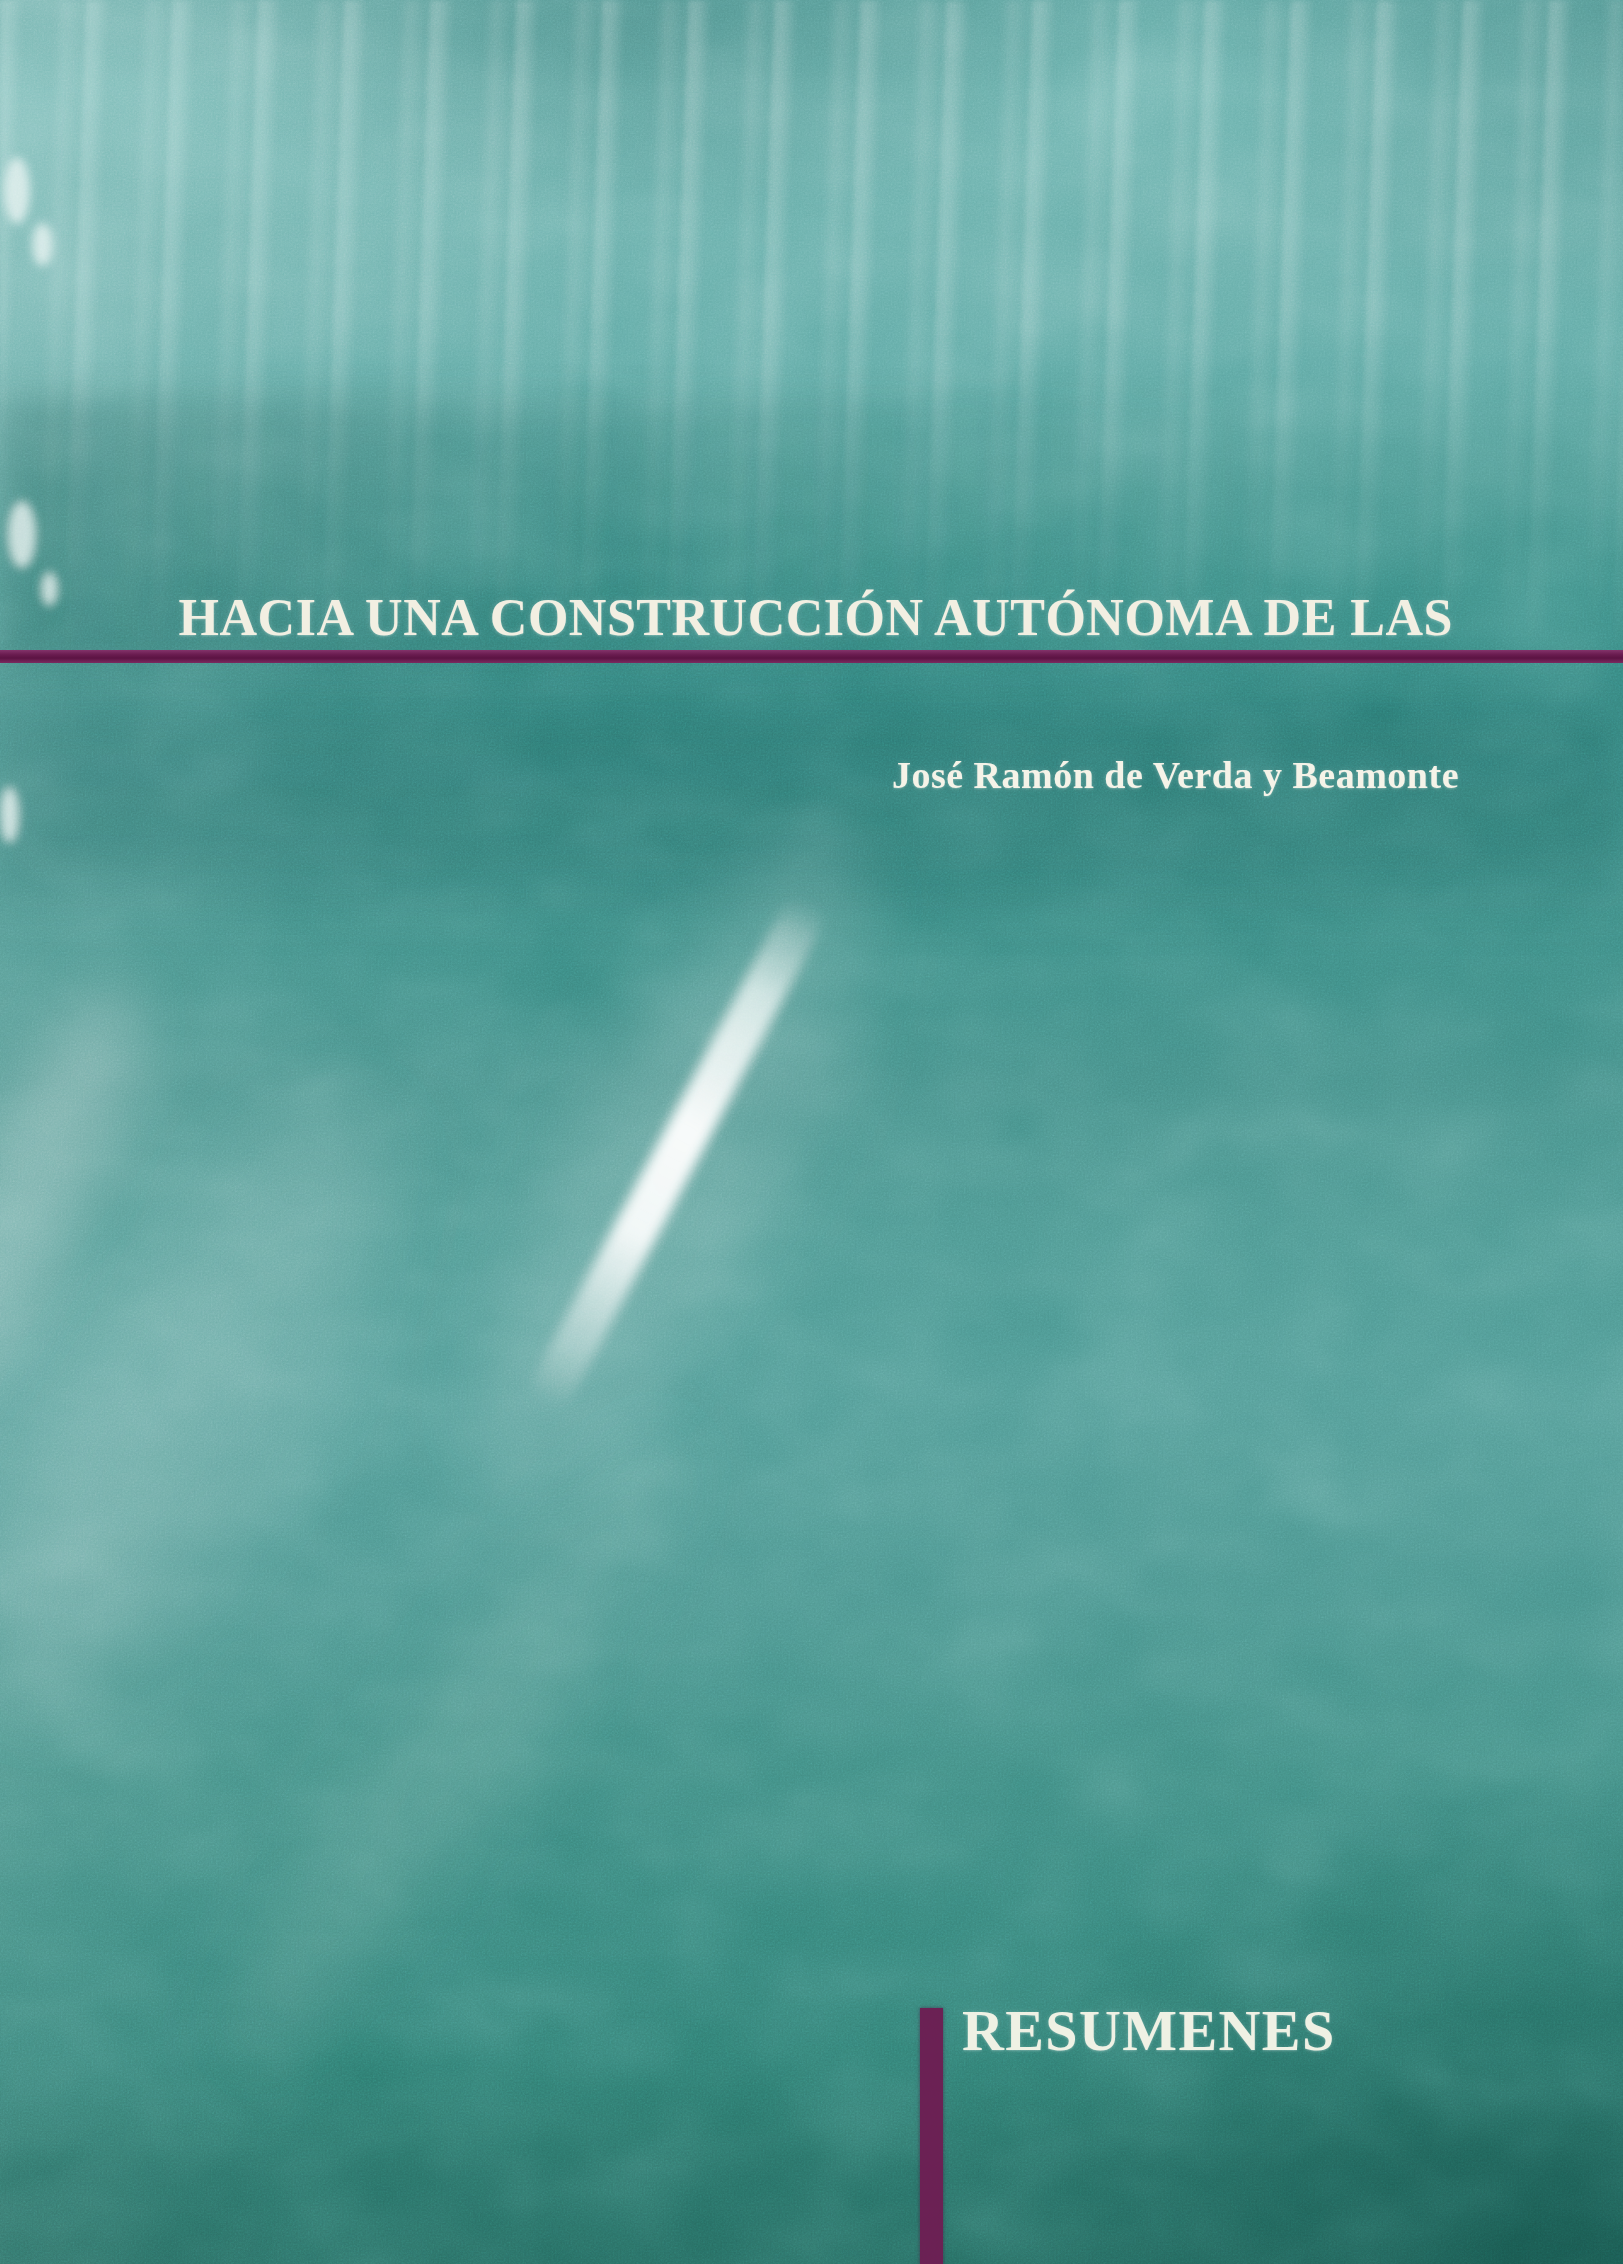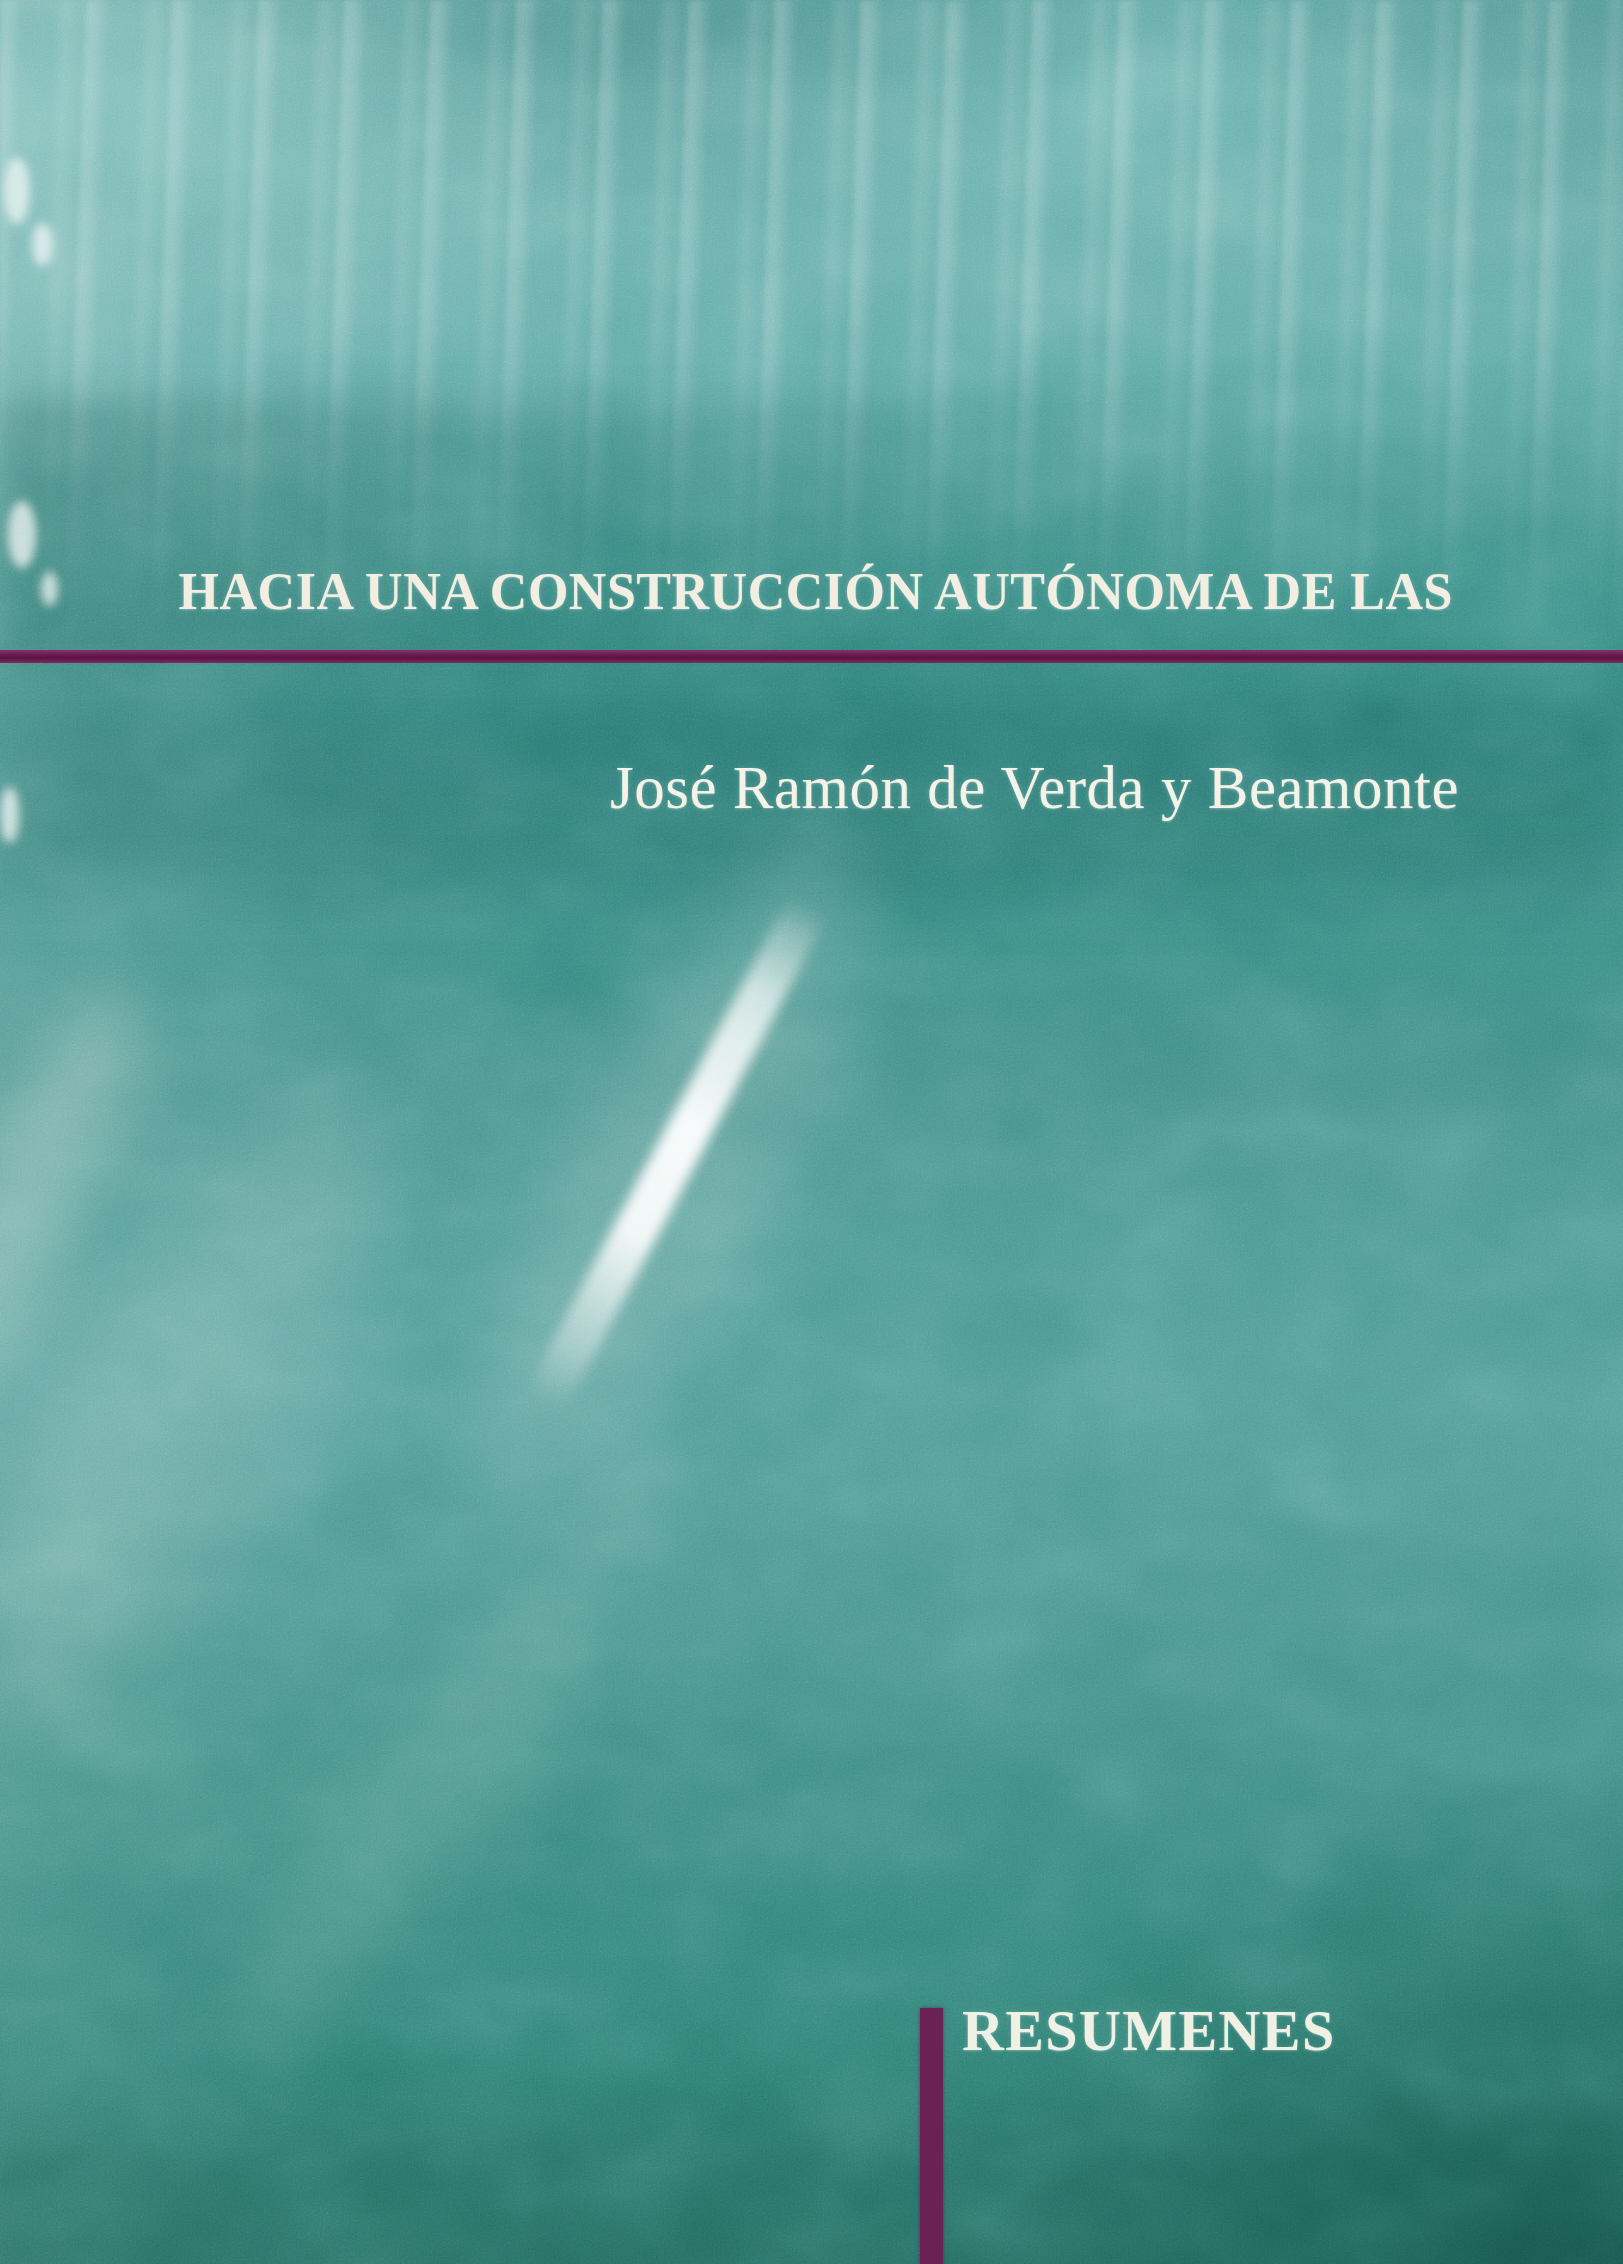--- a/index.html
+++ b/index.html
@@ -102,34 +102,34 @@
   .speck.s2 { left: 32px; top: 223px; width: 20.6px; height: 43px; }
   .speck.s3 { left: 7.5px;  top: 501px; width: 28px; height: 67px; }
   .speck.s4 { left: 41px; top: 572px; width: 17px; height: 34px; }
   .speck.s5 { left: 0px;  top: 787px; width: 19px; height: 56px; }
 
   .mottle { mix-blend-mode: soft-light; opacity: .55; }
   .grain  { mix-blend-mode: overlay;    opacity: .26; }
 
   
   .title {
-    position: absolute; top: 434px; right: 171px;
+    position: absolute; top: 460px; right: 171px;
     white-space: pre;
     font-weight: bold; font-size: 52px; line-height: 63px;
     letter-spacing: 0.5px;
     color: #f2efe2;
     text-shadow: 0 0.9px 1.9px rgba(215,235,230,.30), 0 0 6.6px rgba(255,255,255,.18);
   }
   .rule {
     position: absolute; top: 650px; left: 0; width: 100%; height: 13px;
     background: linear-gradient(180deg, #83336a 0%, #6a1c50 35%, #5c1343 62%, #7b2a60 100%);
   }
   .author {
     position: absolute; top: 753px; right: 165px;
-    font-weight: normal; font-size: 61px;
+    font-weight: bold; font-size: 38px;
     letter-spacing: 0.5px;
     color: #f5f3e8;
     text-shadow: 0 0.9px 1.9px rgba(215,235,230,.30), 0 0 6.6px rgba(255,255,255,.18);
   }
   .series {
     position: absolute; left: 962px; top: 2005px;
     font-weight: bold; font-size: 58px; line-height: 51px;
     letter-spacing: 1.4px;
     color: #eff1e4;
     text-shadow: 0 0.9px 1.9px rgba(215,235,230,.28), 0 0 5.6px rgba(255,255,255,.16);

